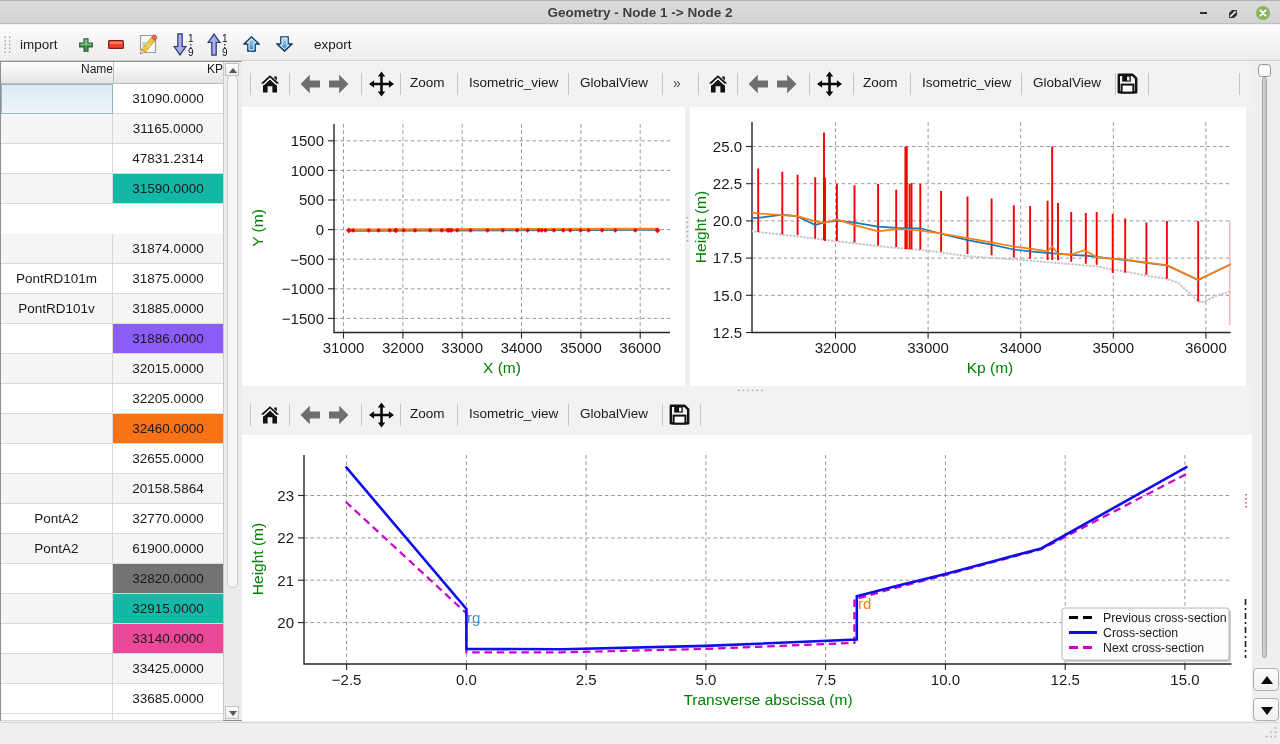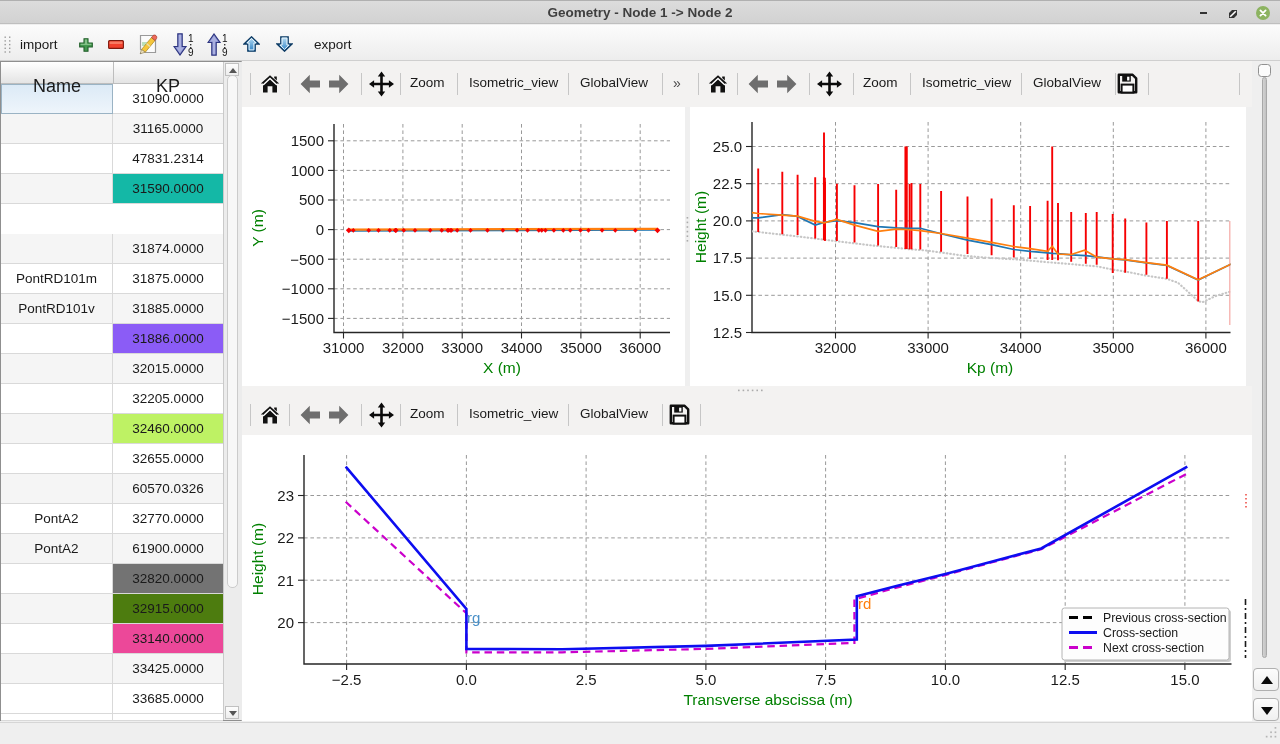--- a/index.html
+++ b/index.html
@@ -6,21 +6,21 @@
 
 #title{position:absolute;left:0;top:0;width:1280px;height:24px;background:linear-gradient(#dcdcdc,#d2d2d2);border-bottom:1px solid #bfbfbf;border-top:1px solid #b0b0b0;box-sizing:border-box}
 #title .t{position:absolute;left:0;right:0;top:3.5px;text-align:center;font-size:13.5px;font-weight:bold;color:#3f3f3f}
 
 #tb{position:absolute;left:0;top:25px;width:1280px;height:36px;background:linear-gradient(#fcfcfc,#ededed);border-bottom:1px solid #cfcfcf}
 .tbtxt{position:absolute;top:36.5px;font-size:13.5px;color:#1a1a1a}
 .ticon{position:absolute}
 
 #tablewrap{position:absolute;left:0;top:61px;width:242px;height:660px;background:#fff;border:1px solid #8f8f8f;border-right:1px solid #c4c4c4}
 #thead{position:absolute;left:0;top:0;width:222px;height:22px;background:linear-gradient(#ffffff,#e4e4e4);border-bottom:1px solid #bdbdbd}
-#thead div{position:absolute;top:14px;font-size:18px;color:#1a1a1a;text-align:center}
+#thead div{position:absolute;top:0;font-size:12px;color:#1a1a1a;text-align:right}
 .row{position:absolute;left:0;width:222px;height:30px}
 .nc{position:absolute;left:0;top:0;width:112px;height:30px;border-bottom:1px solid #d9d9d9;border-right:1px solid #d9d9d9;font-size:13.5px;color:#1a1a1a;text-align:center;line-height:29px}
 .kc{position:absolute;left:112px;top:0;width:110px;height:30px;border-bottom:1px solid #d9d9d9;font-size:13.5px;color:#1a1a1a;text-align:center;line-height:29px}
 .sel{background:linear-gradient(#dceaf6,#eef5fb);border:1.5px solid #9ab3c4;border-bottom:1.5px solid #9ab3c4}
 
 #tsb{position:absolute;left:222px;top:0;width:19px;height:658px;background:#ececec;border-left:1px solid #cacaca}
 .sbbtn{position:absolute;left:1px;width:14px;height:13px;background:linear-gradient(#fdfdfd,#ededed);border:1px solid #c0c0c0}
 .tri-up{width:0;height:0;border-left:4px solid transparent;border-right:4px solid transparent;border-bottom:5px solid #555;position:absolute;left:3px;top:3.5px}
 .tri-dn{width:0;height:0;border-left:4px solid transparent;border-right:4px solid transparent;border-top:5px solid #555;position:absolute;left:3px;top:3.5px}
 #tthumb{position:absolute;left:2.5px;top:13px;width:11px;height:513px;background:#f7f7f7;border:1px solid #cbcbcb;border-radius:5px}
@@ -278,45 +278,45 @@
 <div class="row" style="top:292px">
         <div class="nc" style="background:#f5f5f5"></div>
         <div class="kc" style="background:#f5f5f5">32015.0000</div>
       </div>
 <div class="row" style="top:322px">
         <div class="nc" style="background:#ffffff"></div>
         <div class="kc" style="background:#ffffff">32205.0000</div>
       </div>
 <div class="row" style="top:352px">
         <div class="nc" style="background:#f5f5f5"></div>
-        <div class="kc" style="background:#bef264">32460.0000</div>
+        <div class="kc" style="background:#f97316">32460.0000</div>
       </div>
 <div class="row" style="top:382px">
         <div class="nc" style="background:#ffffff"></div>
         <div class="kc" style="background:#ffffff">32655.0000</div>
       </div>
 <div class="row" style="top:412px">
         <div class="nc" style="background:#f5f5f5"></div>
-        <div class="kc" style="background:#f5f5f5">60570.0326</div>
+        <div class="kc" style="background:#f5f5f5">20158.5864</div>
       </div>
 <div class="row" style="top:442px">
         <div class="nc" style="background:#ffffff">PontA2</div>
         <div class="kc" style="background:#ffffff">32770.0000</div>
       </div>
 <div class="row" style="top:472px">
         <div class="nc" style="background:#f5f5f5">PontA2</div>
         <div class="kc" style="background:#f5f5f5">61900.0000</div>
       </div>
 <div class="row" style="top:502px">
         <div class="nc" style="background:#ffffff"></div>
         <div class="kc" style="background:#737373">32820.0000</div>
       </div>
 <div class="row" style="top:532px">
         <div class="nc" style="background:#f5f5f5"></div>
-        <div class="kc" style="background:#4d7c0f">32915.0000</div>
+        <div class="kc" style="background:#14b8a6">32915.0000</div>
       </div>
 <div class="row" style="top:562px">
         <div class="nc" style="background:#ffffff"></div>
         <div class="kc" style="background:#ec4899">33140.0000</div>
       </div>
 <div class="row" style="top:592px">
         <div class="nc" style="background:#f5f5f5"></div>
         <div class="kc" style="background:#f5f5f5">33425.0000</div>
       </div>
 <div class="row" style="top:622px">

